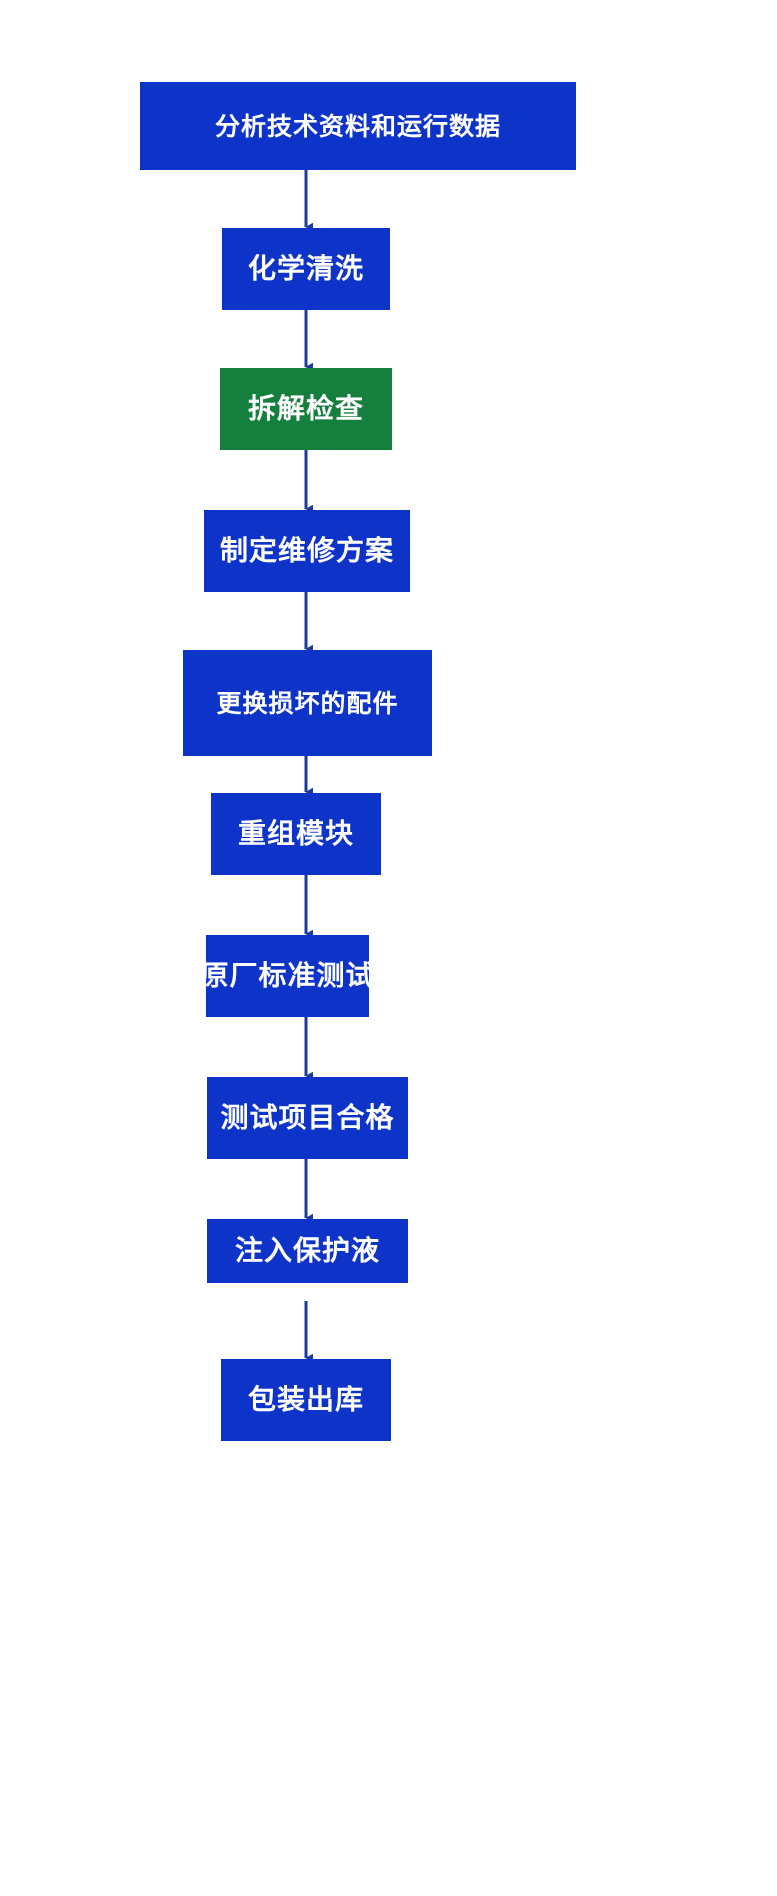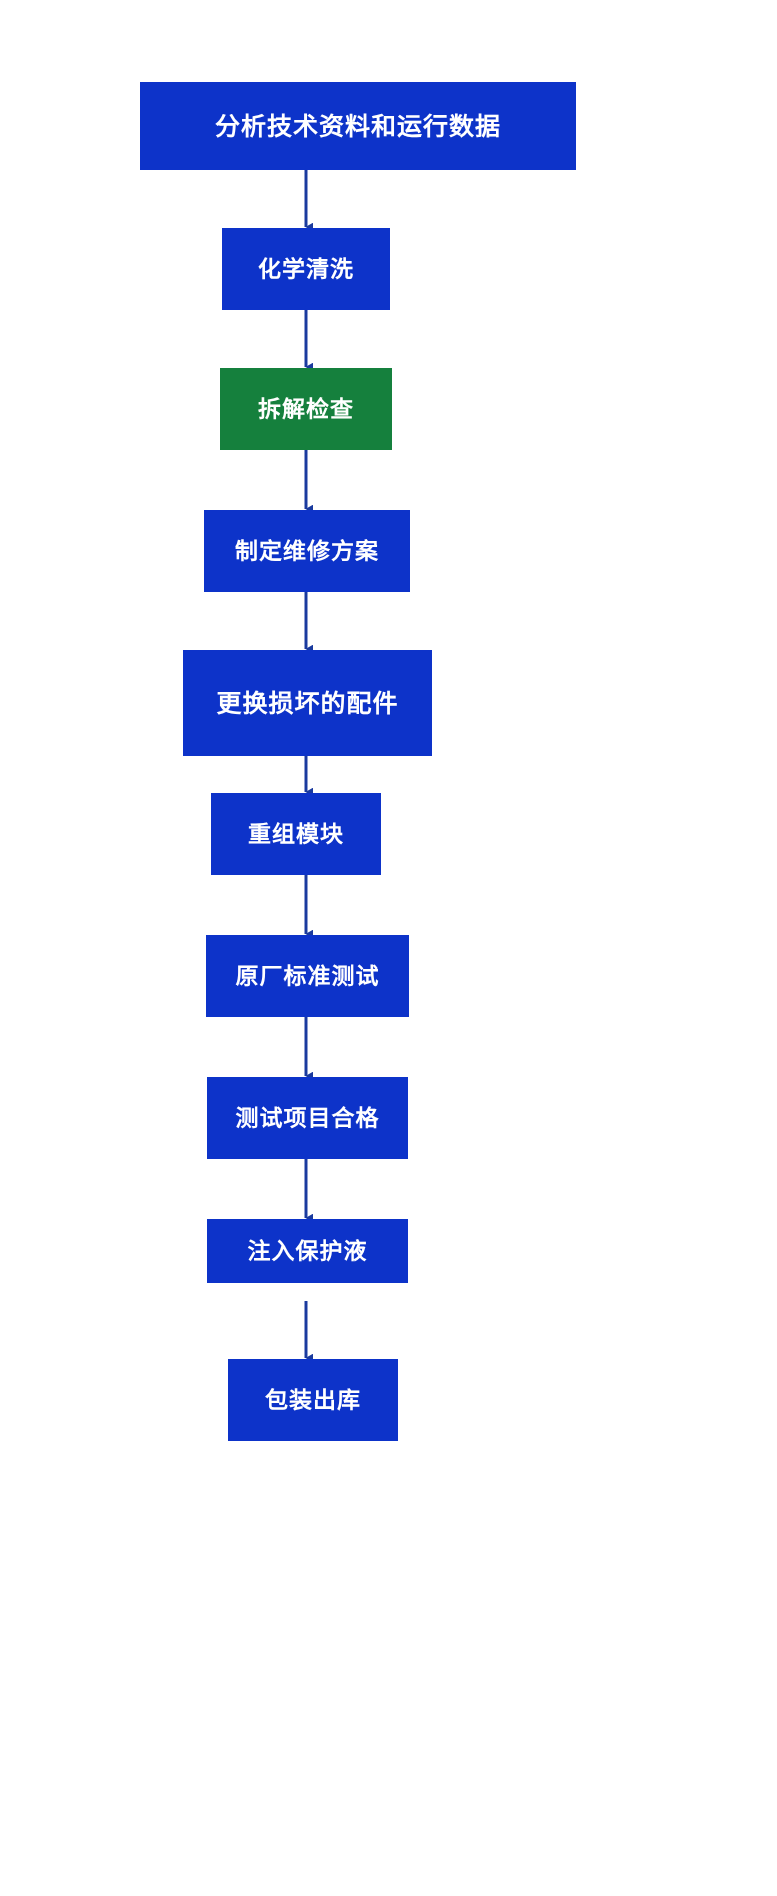--- a/index.html
+++ b/index.html
@@ -49,21 +49,21 @@
     user-select: none;
   }
 
   .box-label {
     display: block;
     padding: 0 6px;
   }
 
   
   .fs-xl { font-size: 25px; }
-  .fs-lg { font-size: 23px; }
+  .fs-lg { font-size: 28px; }
 </style>
 </head>
 <body>
 
 <div id="flowchart-canvas">
 
   <svg id="connector-layer" width="777" height="1896" viewBox="0 0 777 1896" xmlns="http://www.w3.org/2000/svg">
     <defs>
       <marker id="arrowhead" markerWidth="9" markerHeight="9" refX="4.5" refY="7.4" orient="auto" markerUnits="userSpaceOnUse">
         <polygon points="0,0 9,0 4.5,8" fill="#1a3a9e"></polygon>
@@ -94,27 +94,27 @@
       </div>
       <div class="process-box fs-lg" id="node-4" style="left: 204px; top: 510px; width: 206px; height: 82px; background: rgb(13, 51, 201); color: rgb(255, 255, 255);">
         <span class="box-label">制定维修方案</span>
       </div>
       <div class="process-box fs-xl" id="node-5" style="left: 183px; top: 650px; width: 249px; height: 106px; background: rgb(13, 51, 201); color: rgb(255, 255, 255);">
         <span class="box-label">更换损坏的配件</span>
       </div>
       <div class="process-box fs-lg" id="node-6" style="left: 211px; top: 793px; width: 170px; height: 82px; background: rgb(13, 51, 201); color: rgb(255, 255, 255);">
         <span class="box-label">重组模块</span>
       </div>
-      <div class="process-box fs-lg" id="node-7" style="left: 206px; top: 935px; width: 203px; height: 82px; background: rgb(13, 51, 201); color: rgb(255, 255, 255);">
+      <div class="process-box fs-lg" id="node-7" style="left: 206px; top: 935px; width: 163px; height: 82px; background: rgb(13, 51, 201); color: rgb(255, 255, 255);">
         <span class="box-label">原厂标准测试</span>
       </div>
       <div class="process-box fs-lg" id="node-8" style="left: 207px; top: 1077px; width: 201px; height: 82px; background: rgb(13, 51, 201); color: rgb(255, 255, 255);">
         <span class="box-label">测试项目合格</span>
       </div>
       <div class="process-box fs-lg" id="node-9" style="left: 207px; top: 1219px; width: 201px; height: 64px; background: rgb(13, 51, 201); color: rgb(255, 255, 255);">
         <span class="box-label">注入保护液</span>
       </div>
-      <div class="process-box fs-lg" id="node-10" style="left: 228px; top: 1359px; width: 170px; height: 82px; background: rgb(13, 51, 201); color: rgb(255, 255, 255); justify-content: center;">
+      <div class="process-box fs-lg" id="node-10" style="left: 221px; top: 1359px; width: 170px; height: 82px; background: rgb(13, 51, 201); color: rgb(255, 255, 255); justify-content: center;">
         <span class="box-label">包装出库</span>
       </div>
     </div>
 
 </div>
 
 </body></html>

